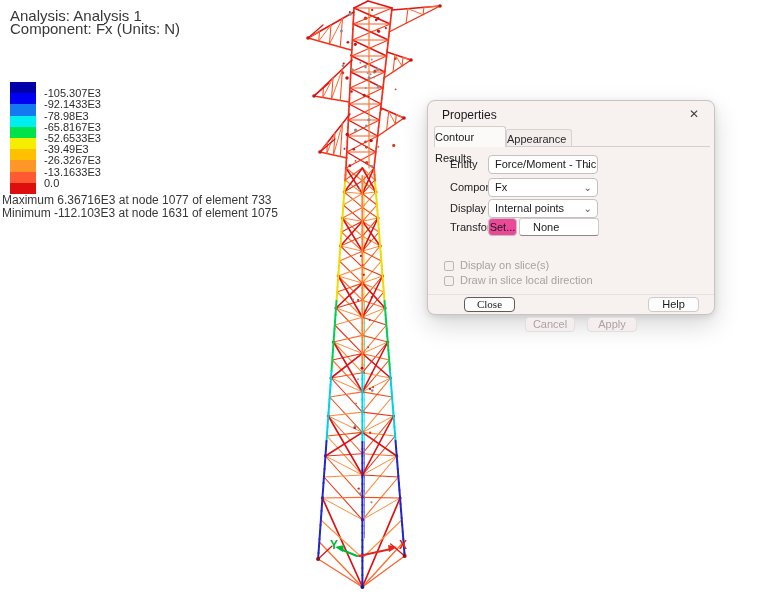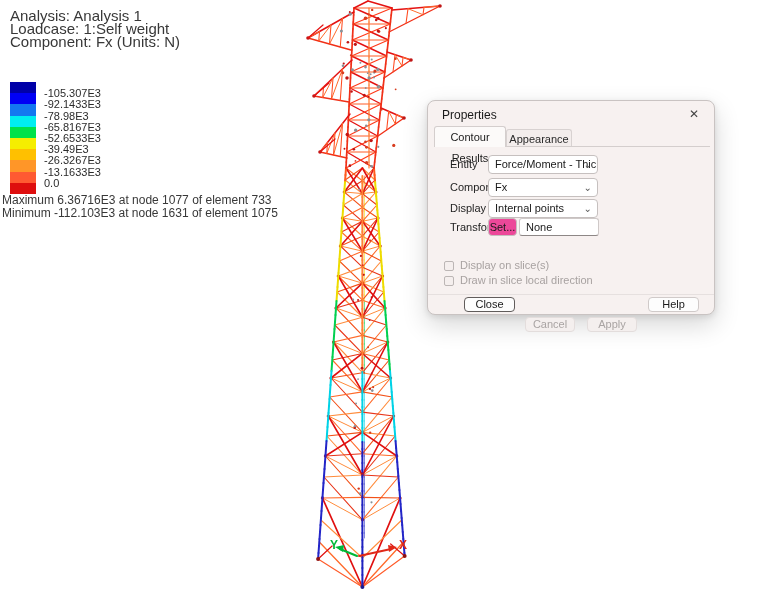--- a/index.html
+++ b/index.html
@@ -27,52 +27,52 @@
 
   
   #dialog { position:absolute; left:427px; top:100px; width:288px; height:215px;
     background:#f7f1f0; border:1px solid #c9c3c2; border-radius:8px;
     box-shadow:0 10px 26px rgba(0,0,0,.16), 0 2px 6px rgba(0,0,0,.10);
     font-size:11px; color:#1d1d1d; }
   #dlg-title { position:absolute; left:14px; top:7px; font-size:12px; color:#1a1a1a; }
   #dlg-close { position:absolute; right:10px; top:4px; width:20px; height:18px;
     text-align:center; line-height:18px; font-size:12px; color:#444; cursor:pointer; }
 
-  .tab { position:absolute; font-size:11px; text-align:center; }
+  .tab { position:absolute; font-size:11px; }
   #tab-contour { left:6px; top:25px; width:72px; height:21px; line-height:21px;
     background:#fcfaf9; border:1px solid #d4cecd; border-bottom:none;
     border-radius:3px 3px 0 0; z-index:2; color:#1a1a1a; }
   #tab-appearance { left:78px; top:28px; width:66px; height:18px; line-height:18px;
     background:#f2ecebe0; border:1px solid #d8d2d1; border-bottom:none;
     border-radius:3px 3px 0 0; color:#2a2a2a; }
   #tab-line { position:absolute; left:6px; top:45px; width:276px; height:1px; background:#d4cecd; }
 
   .fldlab { position:absolute; left:22px; color:#1f1f1f; }
   .combo { position:absolute; left:60px; width:110px; height:19px; background:#fff;
     border:1px solid #c6c0bf; border-radius:4px; line-height:17px; padding-left:6px;
     color:#1a1a1a; white-space:nowrap; overflow:hidden; }
   .combo .chev { position:absolute; right:5px; top:0px; color:#5a5a5a; font-size:10px; }
   #set-btn { position:absolute; left:60px; top:117px; width:29px; height:18px;
     background:#ec4899; border:1px solid #c6c0bf; border-radius:4px; text-align:center;
     line-height:16px; color:#1a1a1a; }
   #none-box { position:absolute; left:91px; width:80px; height:18px; top:117px;
     background:#fff; border:1px solid #cfc9c8; border-bottom:1px solid #8d8786;
-    border-radius:3px; line-height:16px; padding-left:6px; color:#1a1a1a; }
+    border-radius:3px; line-height:16px; padding-left:13px; color:#1a1a1a; }
 
   .chkrow { position:absolute; left:16px; height:12px; color:#a8a2a1; }
   .chkbox { display:inline-block; width:10px; height:10px; border:1px solid #bcb6b5;
     background:#f5efee; border-radius:2px; vertical-align:-2px; margin-right:6px; }
 
   #dlg-sep { position:absolute; left:0; top:193px; width:100%; height:1px; background:#e6e0df; }
   .btn { position:absolute; top:196px; height:15px; border-radius:4px; font-size:11px;
     text-align:center; line-height:13px; }
   .btn.primary { background:#fdfdfd; border:1px solid #615c5b; color:#1a1a1a; }
   .btn.normal  { background:#fdfdfd; border:1px solid #d0cac9; color:#1a1a1a; }
   .btn.disabled{ background:#f4efee; border:1px solid #e3dddc; color:#a9a4a3;margin-top:20px; }
-  #btn-close { left:36px;  width:51px; }
+  #btn-close { left:36px;  width:51px;font-family:Liberation Serif, serif; }
   #btn-cancel{ left:97px;  width:50px; }
   #btn-apply { left:159px; width:50px; }
   #btn-help  { left:220px; width:51px; }
 </style>
 </head>
 <body>
 
 <div id="stage">
 
   <svg id="model-svg" width="771" height="606" viewBox="0 0 771 606">
@@ -695,21 +695,20 @@
       <line x1="357" y1="556" x2="340" y2="549" stroke="#00b838" stroke-width="2" stroke-linecap="round"></line>
       <polygon points="335,547 344,545 343,552" fill="#00b838"></polygon>
       <line x1="359" y1="556" x2="391" y2="549" stroke="#e02818" stroke-width="2" stroke-linecap="round"></line>
       <polygon points="397,547 388,545 389,552" fill="#e02818"></polygon>
       <text x="334" y="549" fill="#00b838" font-size="12" font-weight="700" text-anchor="middle" font-family="&quot;Liberation Sans&quot;, sans-serif">Y</text>
       <text x="403" y="549" fill="#e02818" font-size="12" font-weight="700" text-anchor="middle" font-family="&quot;Liberation Sans&quot;, sans-serif">X</text>
     </svg>
 
   <div id="info-block">
       <div>Analysis: Analysis 1</div>
-      <div>Loadcase: 1:Self weight</div>
       <div>Component: Fx (Units: N)</div>
     </div>
 
   <div id="legend">
     <div class="swatches">
         <div class="sw" style="background: rgb(0, 0, 168);"></div>
         <div class="sw" style="background: rgb(0, 0, 245);"></div>
         <div class="sw" style="background: rgb(20, 120, 240);"></div>
         <div class="sw" style="background: rgb(0, 238, 240);"></div>
         <div class="sw" style="background: rgb(0, 226, 74);"></div>

